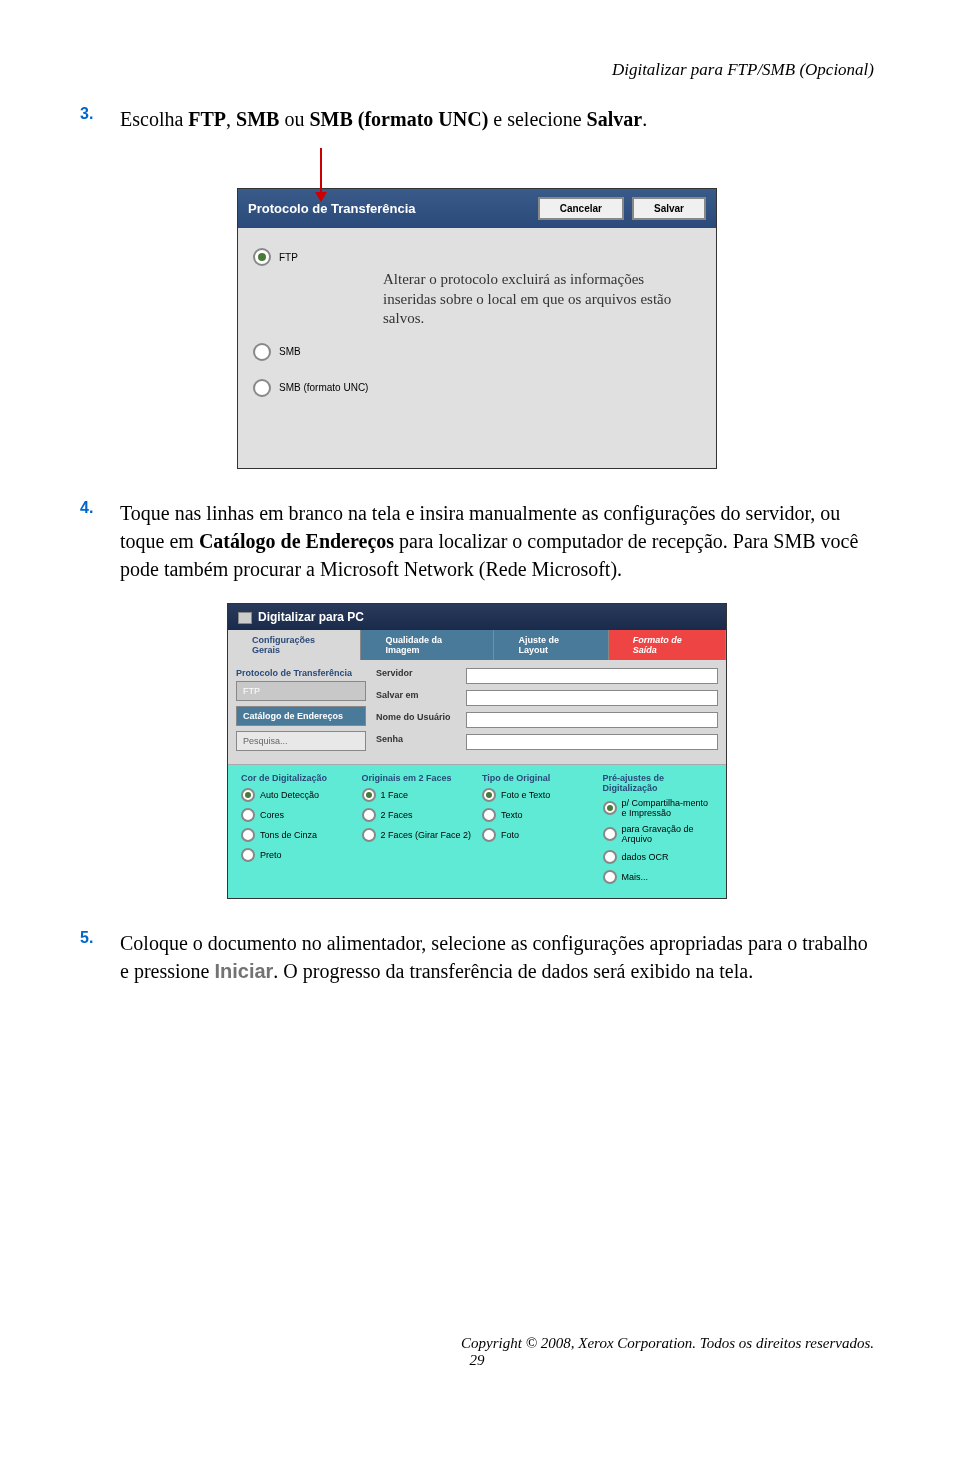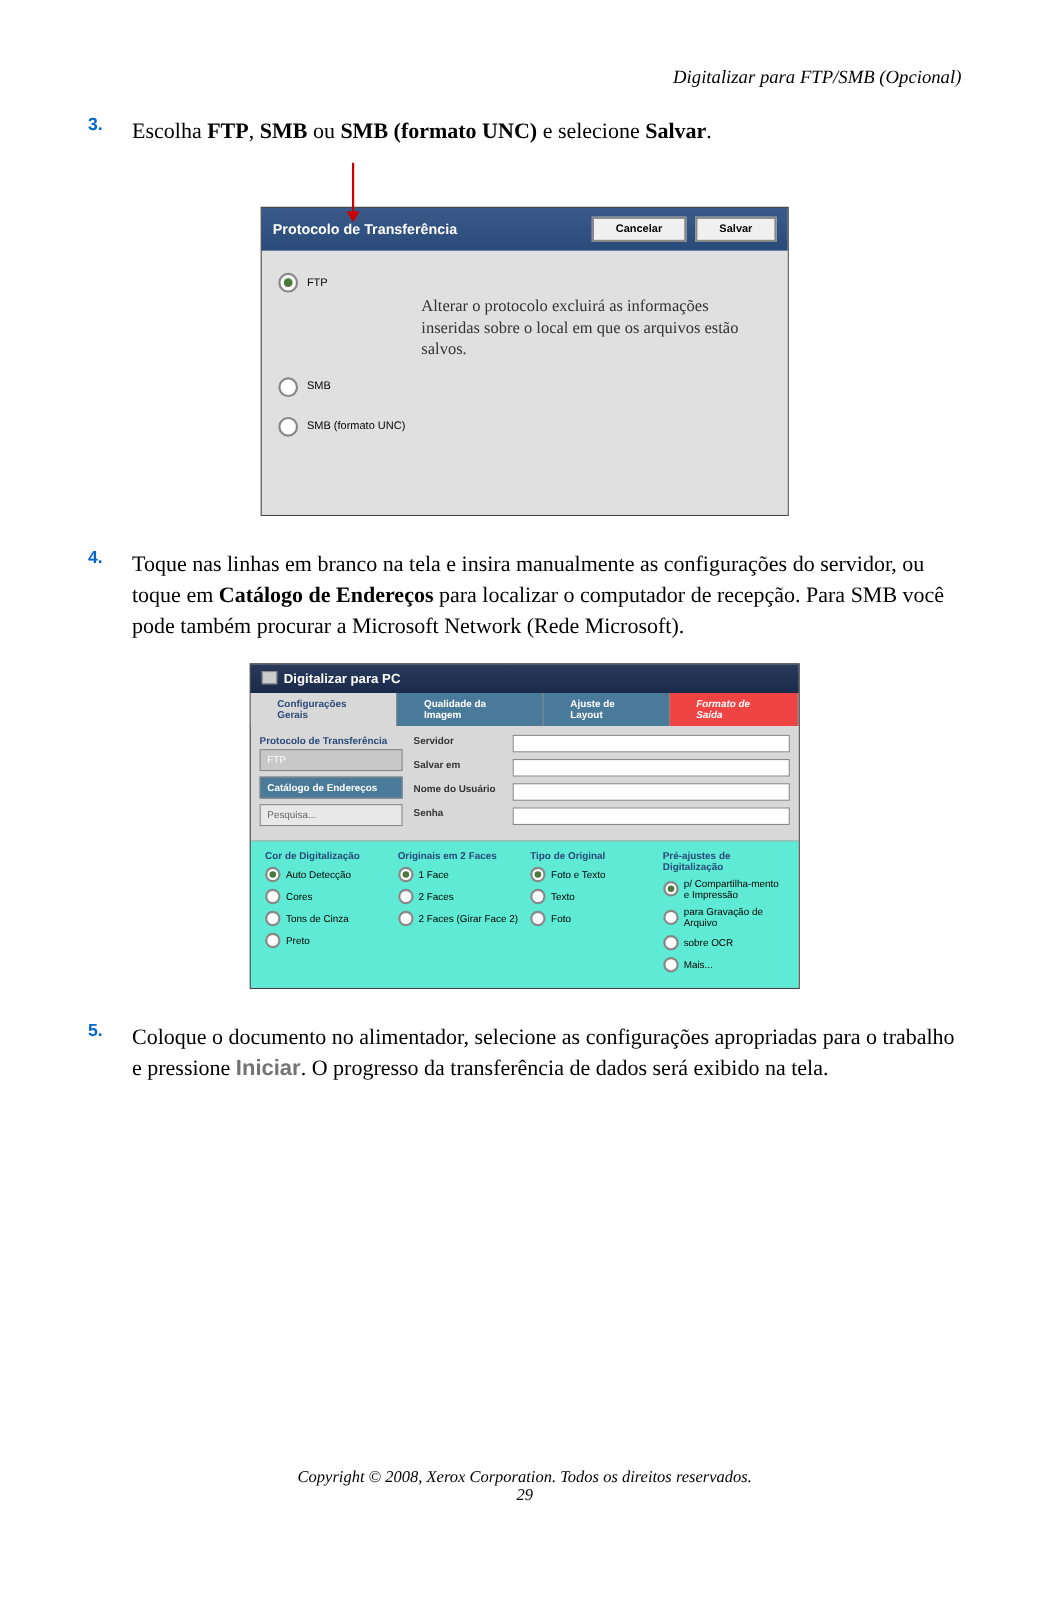--- a/index.html
+++ b/index.html
@@ -16,21 +16,21 @@
     .dialog1-titlebar { background: linear-gradient(#3a5a8a, #2a4a7a); color: #fff; padding: 8px 10px; display: flex; justify-content: space-between; align-items: center; }
     .dialog1-title { font-weight: bold; font-size: 13px; font-family: Arial, sans-serif; }
     .dialog1-btns { display: flex; gap: 8px; }
     .dialog1-btn { background: #f0f0f0; border: 2px solid #888; color: #000; font-size: 10px; padding: 4px 20px; font-family: Arial, sans-serif; font-weight: bold; }
     .dialog1-body { padding: 20px 15px 50px; background: #e0e0e0; min-height: 240px; }
     .radio-row { display: flex; align-items: center; margin-bottom: 18px; font-size: 10px; font-family: Arial, sans-serif; }
     .radio-circle { width: 18px; height: 18px; border-radius: 50%; border: 2px solid #888; background: #fff; margin-right: 8px; flex-shrink: 0; position: relative; }
     .radio-circle.selected::after { content: ''; position: absolute; top: 3px; left: 3px; width: 8px; height: 8px; border-radius: 50%; background: #4a7a3a; }
     .radio-desc { font-size: 15px; color: #333; margin-left: 40px; line-height: 1.3; }
     .dialog2 { width: 500px; margin: 20px auto 30px; border: 1px solid #333; background: #d0d0d0; }
-    .dialog2-titlebar { background: linear-gradient(#2a3a5a, #1a2a4a); color: #fff; padding: 6px 10px; display: flex; align-items: flex-start; }
+    .dialog2-titlebar { background: linear-gradient(#2a3a5a, #1a2a4a); color: #fff; padding: 6px 10px; display: flex; align-items: flex-end; }
     .dialog2-icon { width: 14px; height: 12px; background: #ccc; border: 1px solid #888; margin-right: 6px; }
     .dialog2-title { font-weight: bold; font-size: 12px; font-family: Arial, sans-serif; }
     .tabs { display: flex; background: #c0c0c0; }
     .tab { padding: 5px 24px; font-size: 9px; font-family: Arial, sans-serif; border-right: 1px solid #888; }
     .tab:nth-child(1) { background: #d8d8d8; color: #2a4a7a; font-weight: bold; }
     .tab:nth-child(2) { background: #4a7a9a; color: #fff; font-weight: bold; }
     .tab:nth-child(3) { background: #4a7a9a; color: #fff; font-weight: bold; }
     .tab:nth-child(4) { background: #ef4444; color: #fff; font-weight: bold; font-style: italic; }
     .dialog2-body { display: flex; background: #d8d8d8; padding: 8px; }
     .d2-left { width: 130px; }
@@ -42,21 +42,21 @@
     .field-row { display: flex; align-items: flex-start; margin-bottom: 6px; }
     .field-label { width: 90px; font-size: 9px; font-family: Arial, sans-serif; font-weight: bold; color: #333; }
     .field-input { flex: 1; height: 16px; background: #fff; border: 1px solid #888; }
     .options-row { display: flex; background: #5eead4; padding: 8px; border-top: 1px solid #aaa; }
     .option-col { flex: 1; padding: 0 5px; }
     .option-title { font-size: 9px; font-weight: bold; color: #2a4a7a; font-family: Arial, sans-serif; margin-bottom: 5px; }
     .option-item { display: flex; align-items: center; margin-bottom: 6px; font-size: 9px; font-family: Arial, sans-serif; }
     .opt-radio { width: 14px; height: 14px; border-radius: 50%; border: 2px solid #888; background: #fff; margin-right: 5px; flex-shrink: 0; position: relative; }
     .opt-radio.sel::after { content: ''; position: absolute; top: 2px; left: 2px; width: 6px; height: 6px; border-radius: 50%; background: #4a7a3a; }
     .iniciar { color: #737373; font-weight: bold; font-family: Arial, sans-serif; }
-    .footer { text-align: center; font-style: italic; font-size: 15px; margin-top: 350px; }
+    .footer { text-align: right; font-style: italic; font-size: 15px; margin-top: 350px; }
     .page-num { text-align: center; font-style: italic; font-size: 15px; }
   </style>
 </head>
 <body>
 
 <div class="header-title">Digitalizar para FTP/SMB (Opcional)</div>
 
 <div class="step">
   <div class="step-num">3.</div>
   <div class="step-text">
@@ -193,21 +193,21 @@
       <div class="option-item">
           <div class="opt-radio sel"></div>
           <span>p/ Compartilha-mento e Impressão</span>
         </div>
       <div class="option-item">
           <div class="opt-radio"></div>
           <span>para Gravação de Arquivo</span>
         </div>
       <div class="option-item">
           <div class="opt-radio"></div>
-          <span>sobre OCR</span>
+          <span>dados OCR</span>
         </div>
       <div class="option-item">
           <div class="opt-radio"></div>
           <span>Mais...</span>
         </div>
     </div>
   </div>
 </div>
 
 <div class="step">

